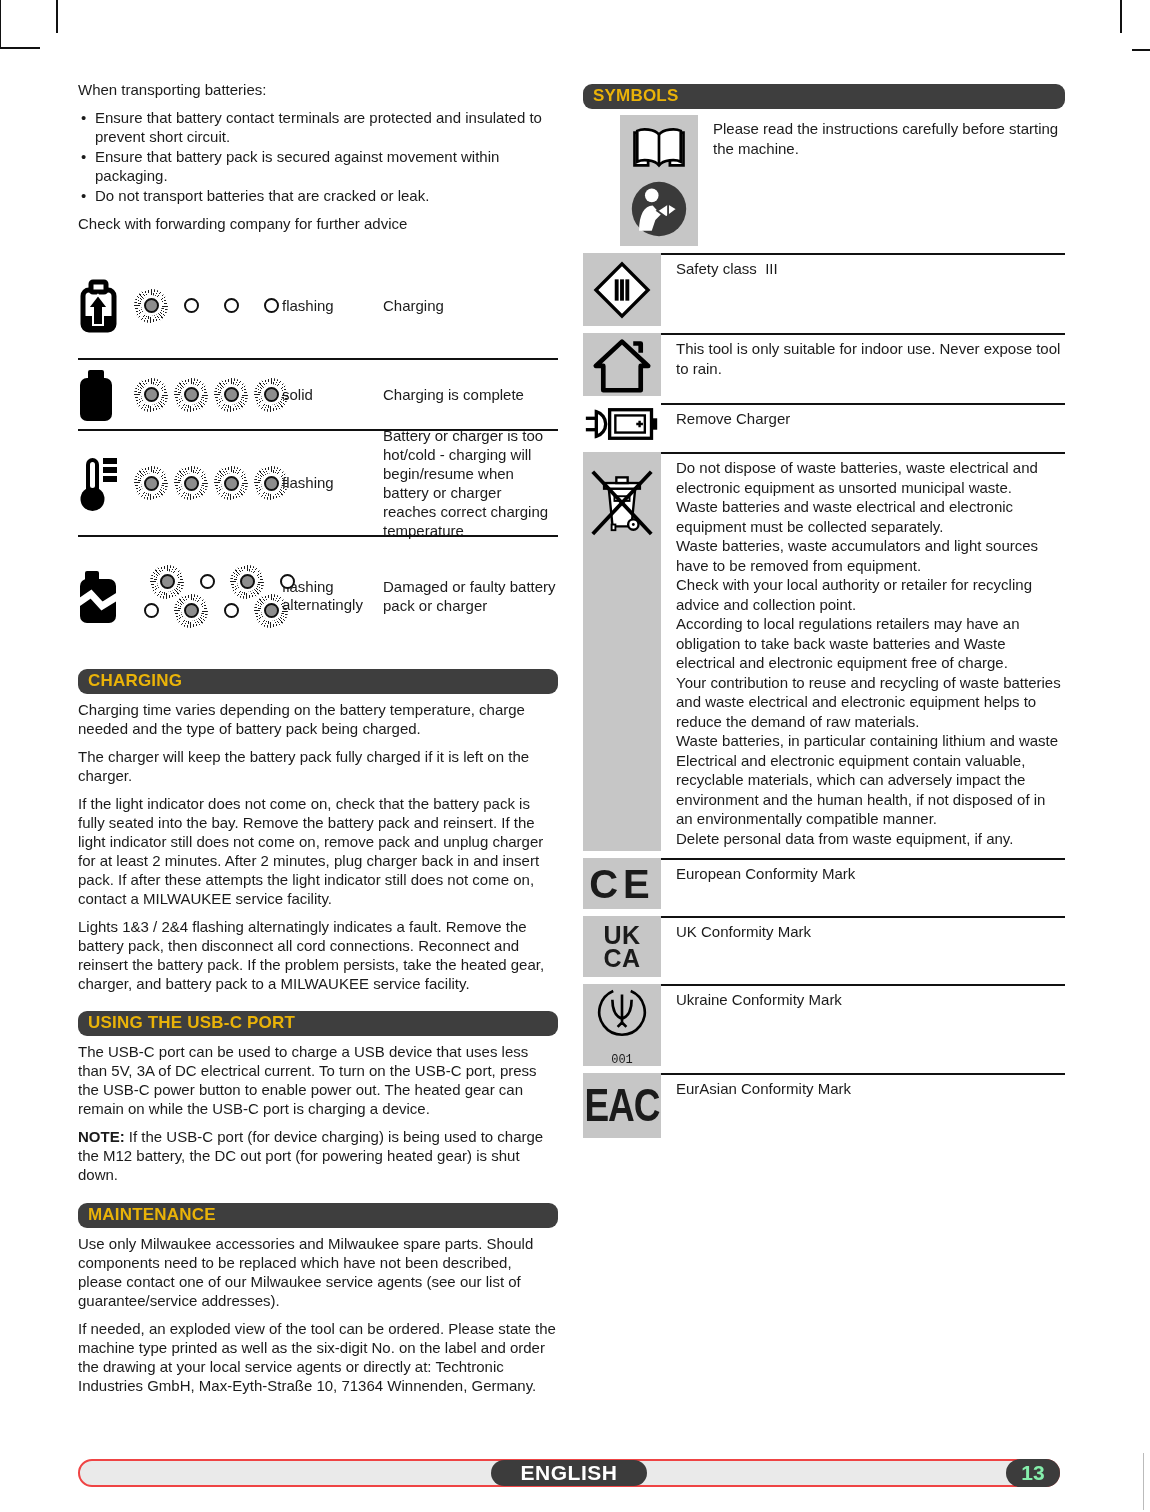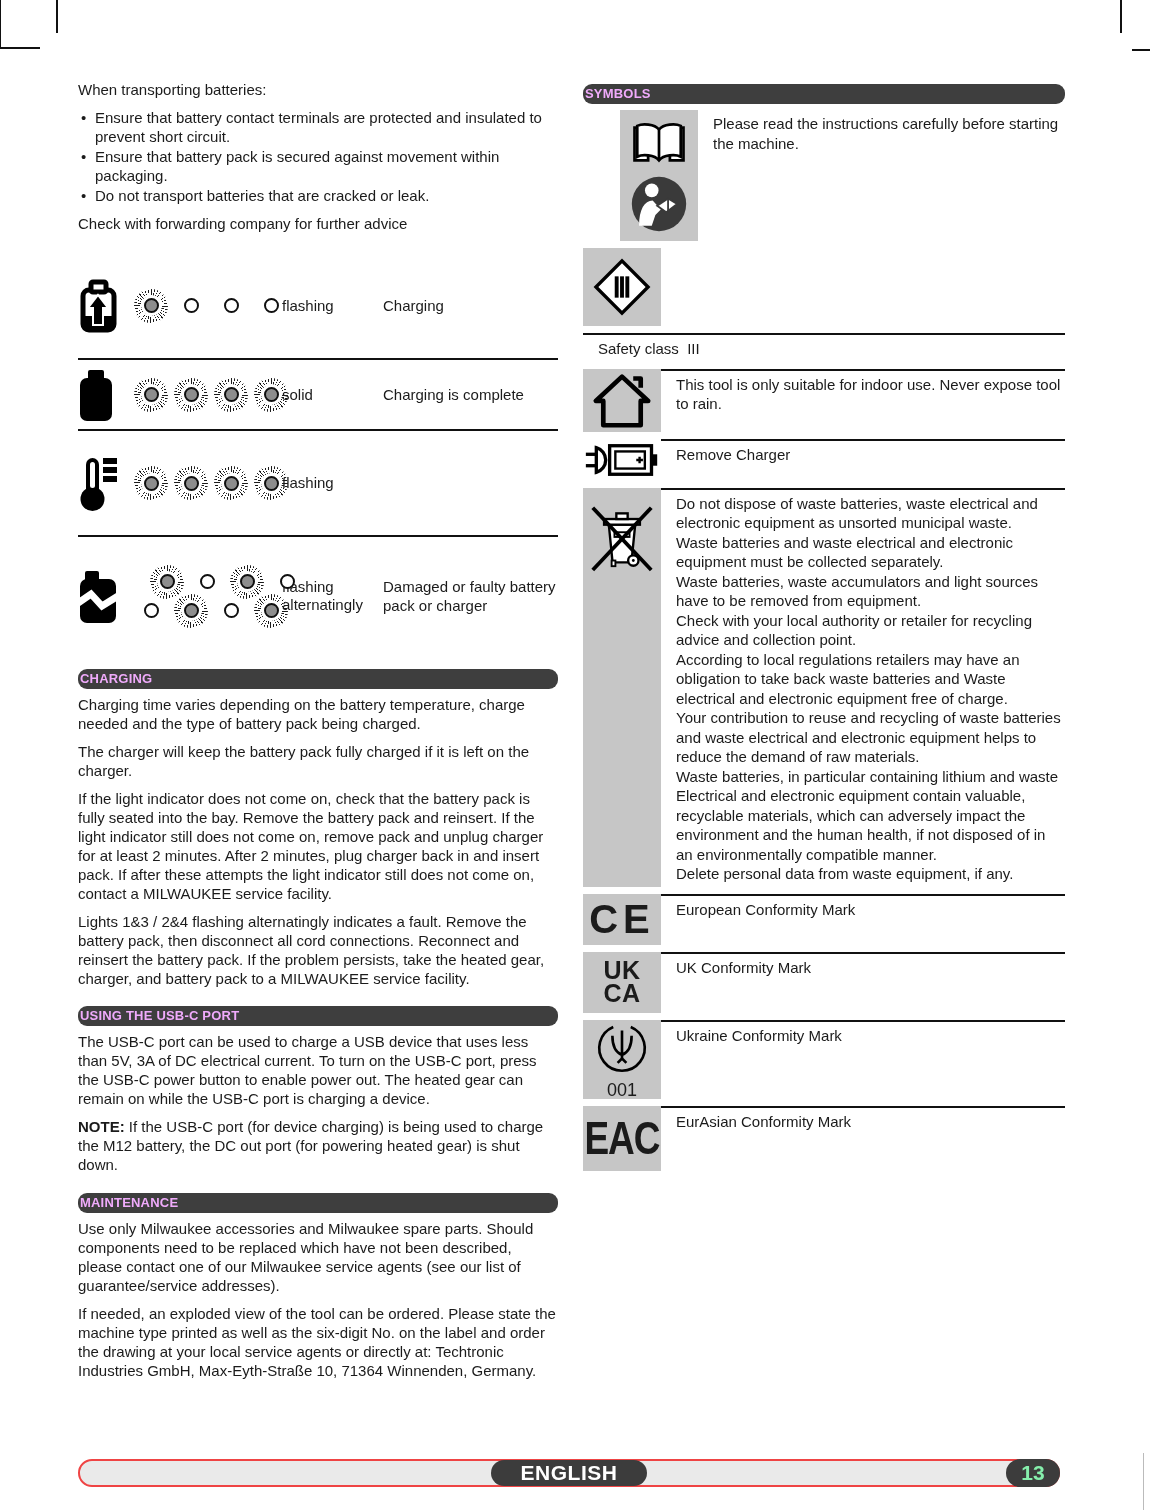--- a/index.html
+++ b/index.html
@@ -5,22 +5,22 @@
   html,body{margin:0;padding:0;}
   body{
     width:1150px;height:1512px;position:relative;background:#ffffff;
     font-family:"Liberation Sans", sans-serif;color:#1b1b1b;overflow:hidden;
   }
   
   .mark{position:absolute;background:#111;}
   .mark.gray{background:#bbb;}
   
   .sec-bar{
-    background:#3e3e3e;color:#f0abfc;font-weight:bold;font-size:13px;
-    border-radius:9px;padding:2px 2px 3px;letter-spacing:.2px;margin:0 0 6px 0;
+    background:#3e3e3e;color:#eab308;font-weight:bold;font-size:17px;
+    border-radius:9px;padding:2px 10px 3px;letter-spacing:.2px;margin:0 0 6px 0;
   }
   
   .col-left{position:absolute;left:78px;top:80px;width:480px;}
   .col-right{position:absolute;left:583px;top:84px;width:482px;}
   p{margin:0 0 9px 0;font-size:15px;line-height:19px;}
   ul.bullets{list-style:none;margin:0 0 9px 0;padding:0;}
   ul.bullets li{position:relative;padding-left:17px;font-size:15px;line-height:19px;margin:0 0 1px 0;}
   ul.bullets li::before{content:"•";position:absolute;left:3px;top:0;}
   
   .ind-table{margin-top:20px;}
@@ -44,31 +44,31 @@
     background:#8d8d8d;position:relative;box-shadow:0 0 0 3px #fff;}
   .led.off{background:#fff;box-shadow:none;}
   
   .sym-row{display:flex;align-items:stretch;}
   .sym-icon{width:78px;flex:0 0 78px;background:#c6c6c6;margin-bottom:7px;
     display:flex;flex-direction:column;align-items:center;justify-content:center;}
   .sym-icon.no-bg{background:transparent;justify-content:flex-start;}
   .sym-text{flex:1;font-size:15px;line-height:19.5px;padding:4px 0 10px 15px;white-space:pre-line;}
   .sym-row + .sym-row .sym-text{border-top:2px solid #111;}
   .row-1{min-height:138px;padding-left:37px;}
-  .row-2{min-height:80px;flex-direction:column;}
+  .row-2{min-height:80px;}
   .row-3{min-height:70px;}
   .row-4{min-height:46px;}
   .row-6{min-height:58px;}
   .row-7{min-height:68px;}
   .row-8{min-height:78px;}
   .row-9{min-height:72px;}
   .ce-text{font-size:40px;font-weight:bold;letter-spacing:5px;line-height:1;}
   .ukca-text{font-size:25px;font-weight:800;line-height:.92;letter-spacing:.5px;text-align:center;}
   .eac-text{font-size:37px;font-weight:800;letter-spacing:-1px;line-height:1;transform:scaleY(1.25);}
-  .ua-code{font-size:18px;line-height:1;margin-top:5px;}
+  .ua-code{font-size:12px;line-height:1;margin-top:14px;font-family:Liberation Mono, monospace;}
   .note-label{font-weight:bold;}
   
   .footer-bar{
     position:absolute;left:78px;top:1459px;width:982px;height:28px;
     background:#eaeaea;border:2px solid #ef4444;border-radius:16px;box-sizing:border-box;
     display:flex;align-items:center;justify-content:center;
   }
   .lang-pill{
     background:#3c3c3c;color:#fff;font-weight:bold;font-size:21px;letter-spacing:.5px;
     border-radius:14px;padding:2px 30px 3px;line-height:1;
@@ -189,20 +189,21 @@
               <div class="rays"></div>
               <div class="led"></div>
             </div>
             <div class="led-wrap">
               <div class="rays"></div>
               <div class="led"></div>
             </div>
           </div>
         </div>
       <div class="ind-state">flashing</div>
+      <div class="ind-desc">Battery or charger is too hot/cold - charging will begin/resume when battery or charger reaches correct charging temperature</div>
     </div>
 
     <div class="ind-row r4">
       <div class="ind-icon">
         <svg width="40" height="56" viewBox="0 0 40 56">
           <rect x="2" y="11" width="36" height="44" rx="7" fill="#000"></rect>
           <rect x="7" y="3" width="14" height="11" rx="2" fill="#000"></rect>
           <polyline points="0,35 13,26 24,38 40,28" fill="none" stroke="#fff" stroke-width="7"></polyline>
         </svg>
       </div>

